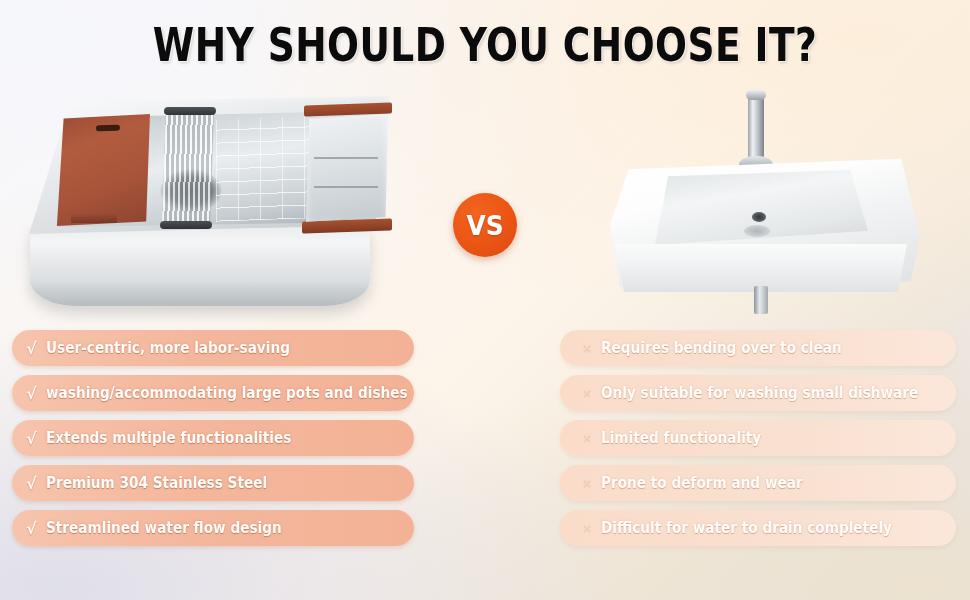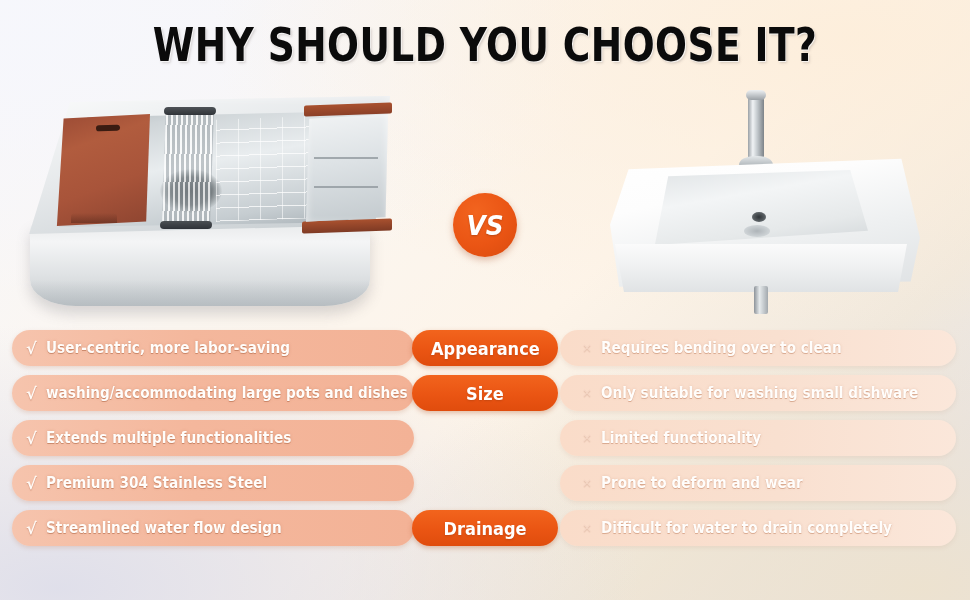--- a/index.html
+++ b/index.html
@@ -180,21 +180,20 @@
     background:linear-gradient(90deg,#8d9399,#e6eaec 40%,#a3a9ae);
     border-radius:2px;
   }
 
   
   .vs{
     position:absolute;left:453px;top:193px;width:64px;height:64px;border-radius:50%;
     background:radial-gradient(circle at 36% 30%,#f2641f 0%,#ea5514 55%,#d94a0e 100%);
     box-shadow:0 3px 7px rgba(170,80,40,.35);
     z-index:7;
-    font-style:italic;
   }
   .vs span{
     position:absolute;inset:0;display:flex;align-items:center;justify-content:center;
     font-family:"DejaVu Sans", sans-serif;font-weight:bold;font-size:27px;color:#fff;
     transform:scaleX(.92);
     text-shadow:0 1px 2px rgba(130,55,20,.45);
   }
 
   
   .rows{position:absolute;left:0;top:330px;width:970px;z-index:5;}
@@ -293,37 +292,31 @@
     <span>VS</span>
   </div>
 
   <div class="rows">
 
     <div class="row">
       <div class="bar bar-l">
         <span class="mark mark-ok">√</span>
         <span class="txt">User-centric, more labor-saving</span>
       </div>
-      <div class="pill">
-        <span>Appearance</span>
-      </div>
       <div class="bar bar-r">
         <span class="mark mark-no">×</span>
         <span class="txt">Requires bending over to clean</span>
       </div>
     </div>
 
     <div class="row">
       <div class="bar bar-l">
         <span class="mark mark-ok">√</span>
         <span class="txt">washing/accommodating large pots and dishes</span>
       </div>
-      <div class="pill">
-        <span>Size</span>
-      </div>
       <div class="bar bar-r">
         <span class="mark mark-no">×</span>
         <span class="txt">Only suitable for washing small dishware</span>
       </div>
     </div>
 
     <div class="row">
       <div class="bar bar-l">
         <span class="mark mark-ok">√</span>
         <span class="txt">Extends multiple functionalities</span>
@@ -342,23 +335,20 @@
       <div class="bar bar-r">
         <span class="mark mark-no">×</span>
         <span class="txt">Prone to deform and wear</span>
       </div>
     </div>
 
     <div class="row">
       <div class="bar bar-l">
         <span class="mark mark-ok">√</span>
         <span class="txt">Streamlined water flow design</span>
-      </div>
-      <div class="pill">
-        <span>Drainage</span>
       </div>
       <div class="bar bar-r">
         <span class="mark mark-no">×</span>
         <span class="txt">Difficult for water to drain completely</span>
       </div>
     </div>
 
   </div>
 </div>
 

